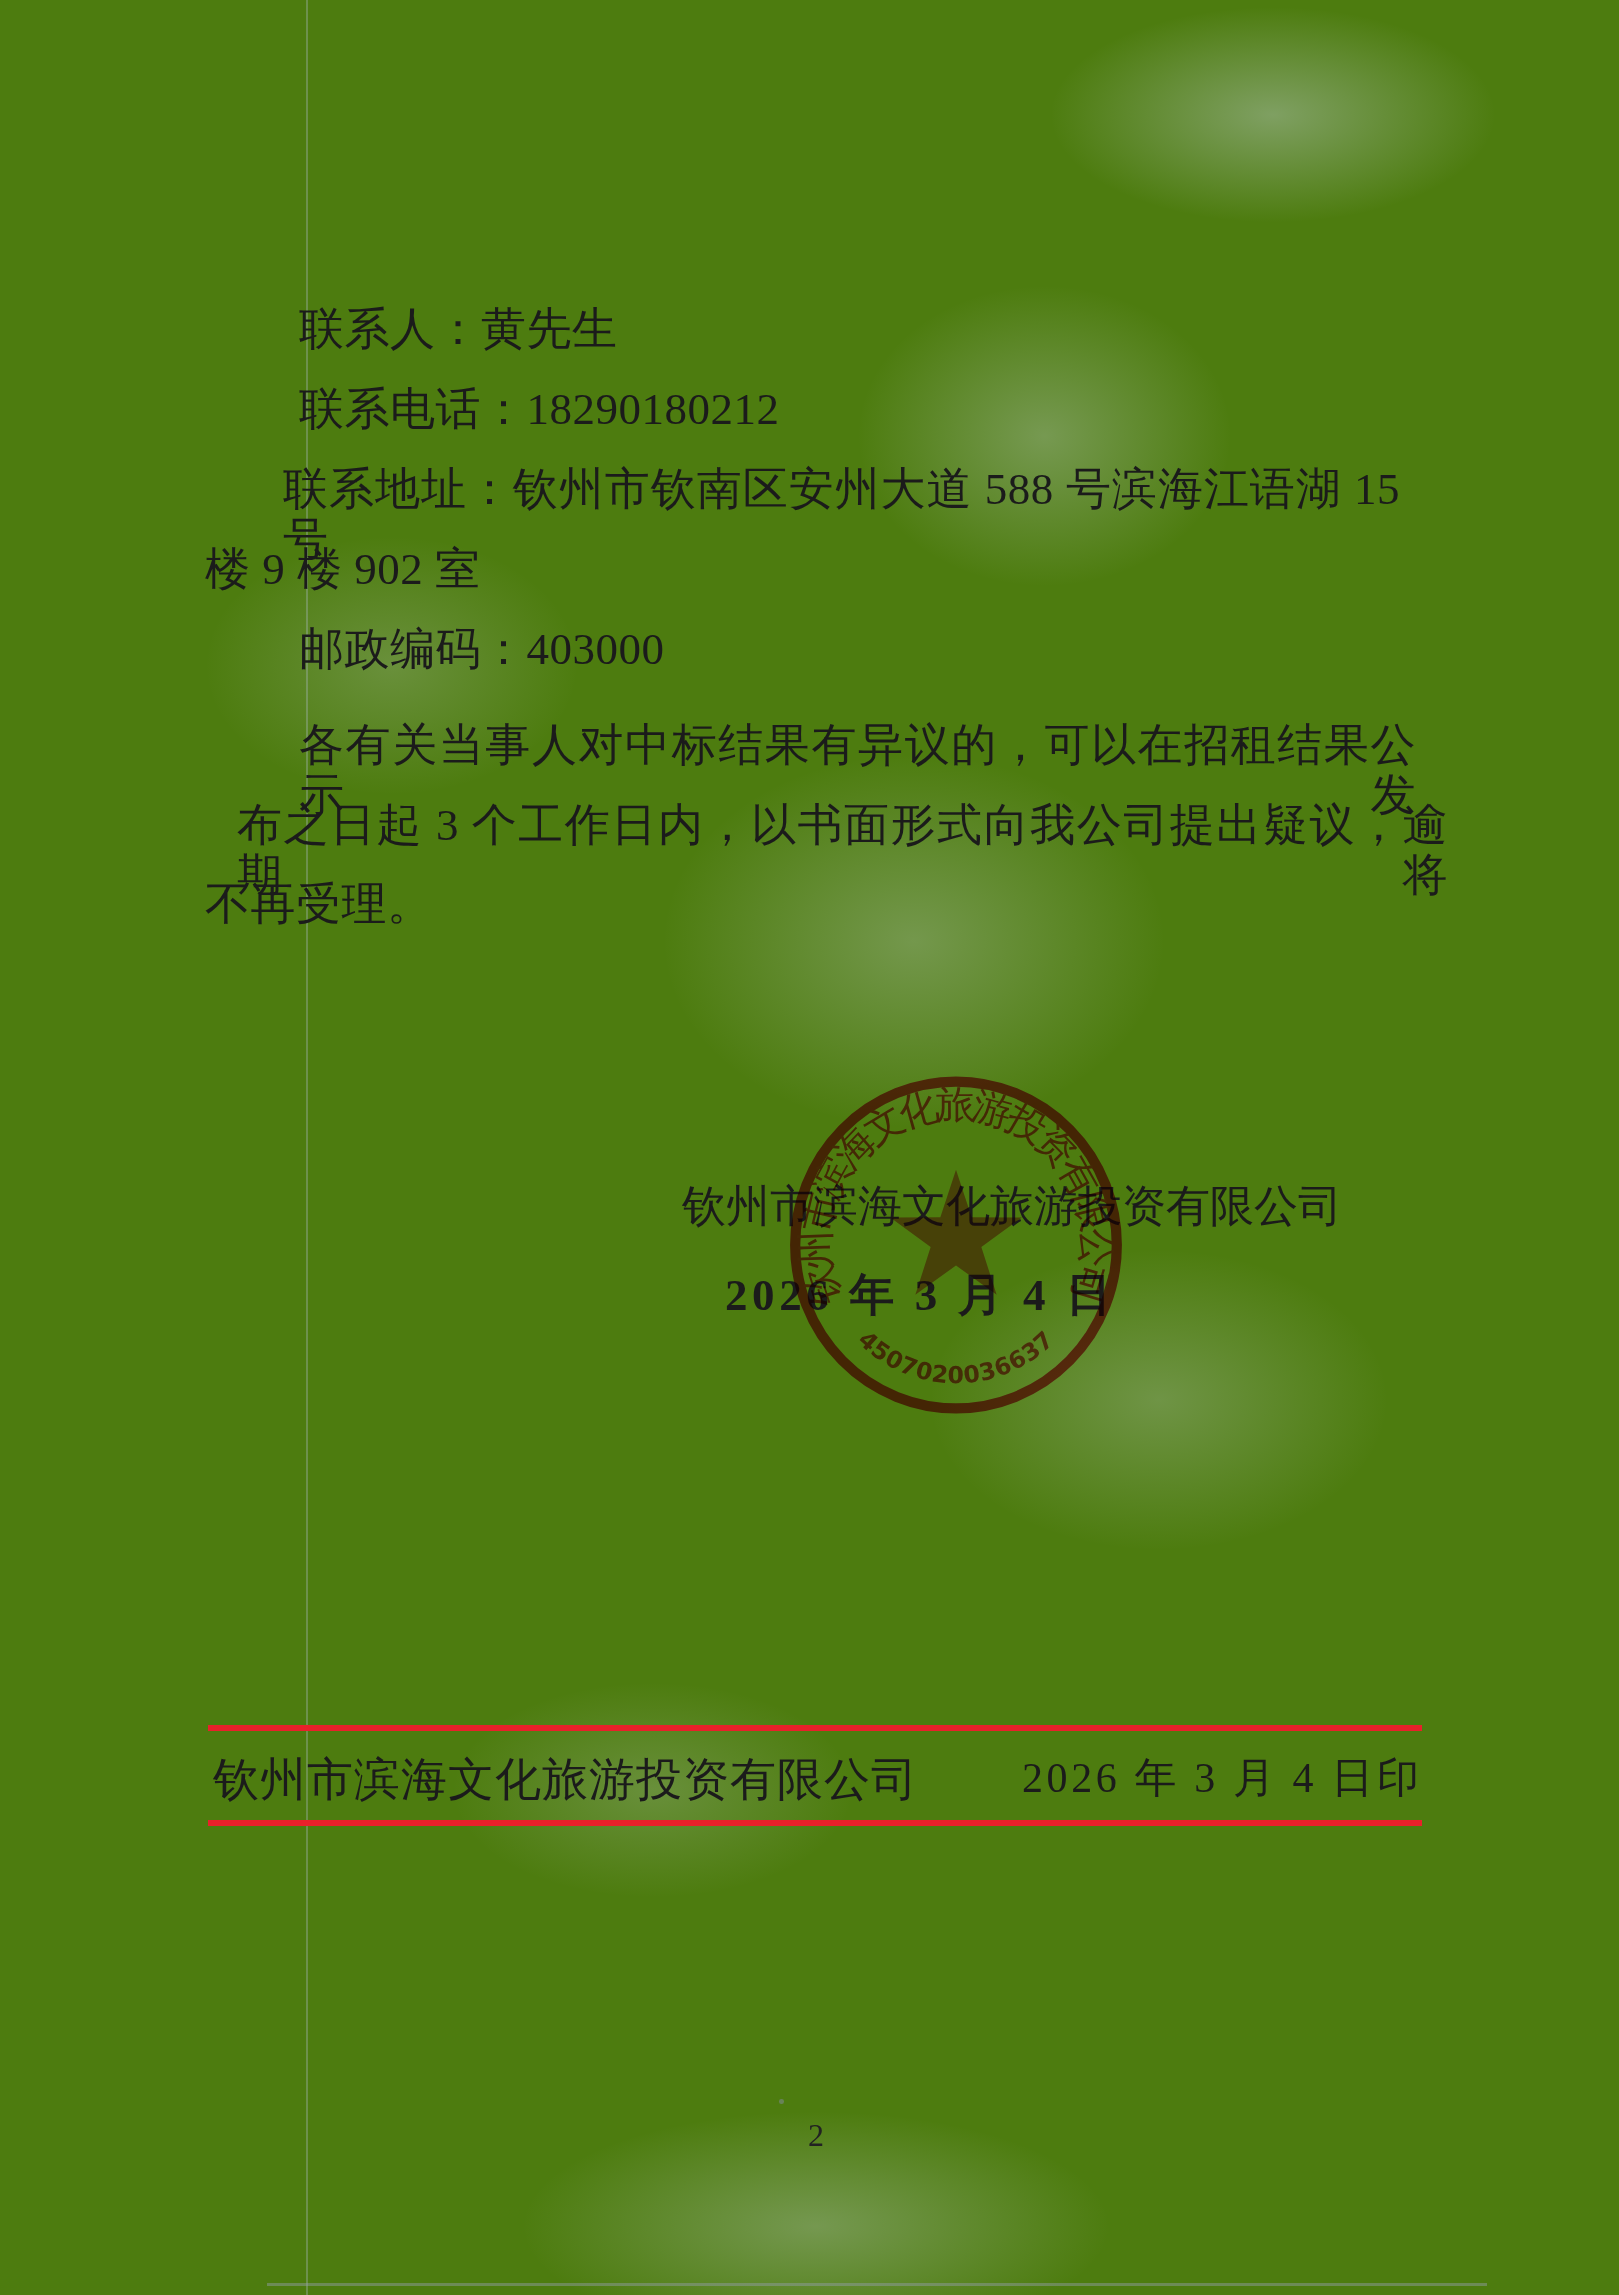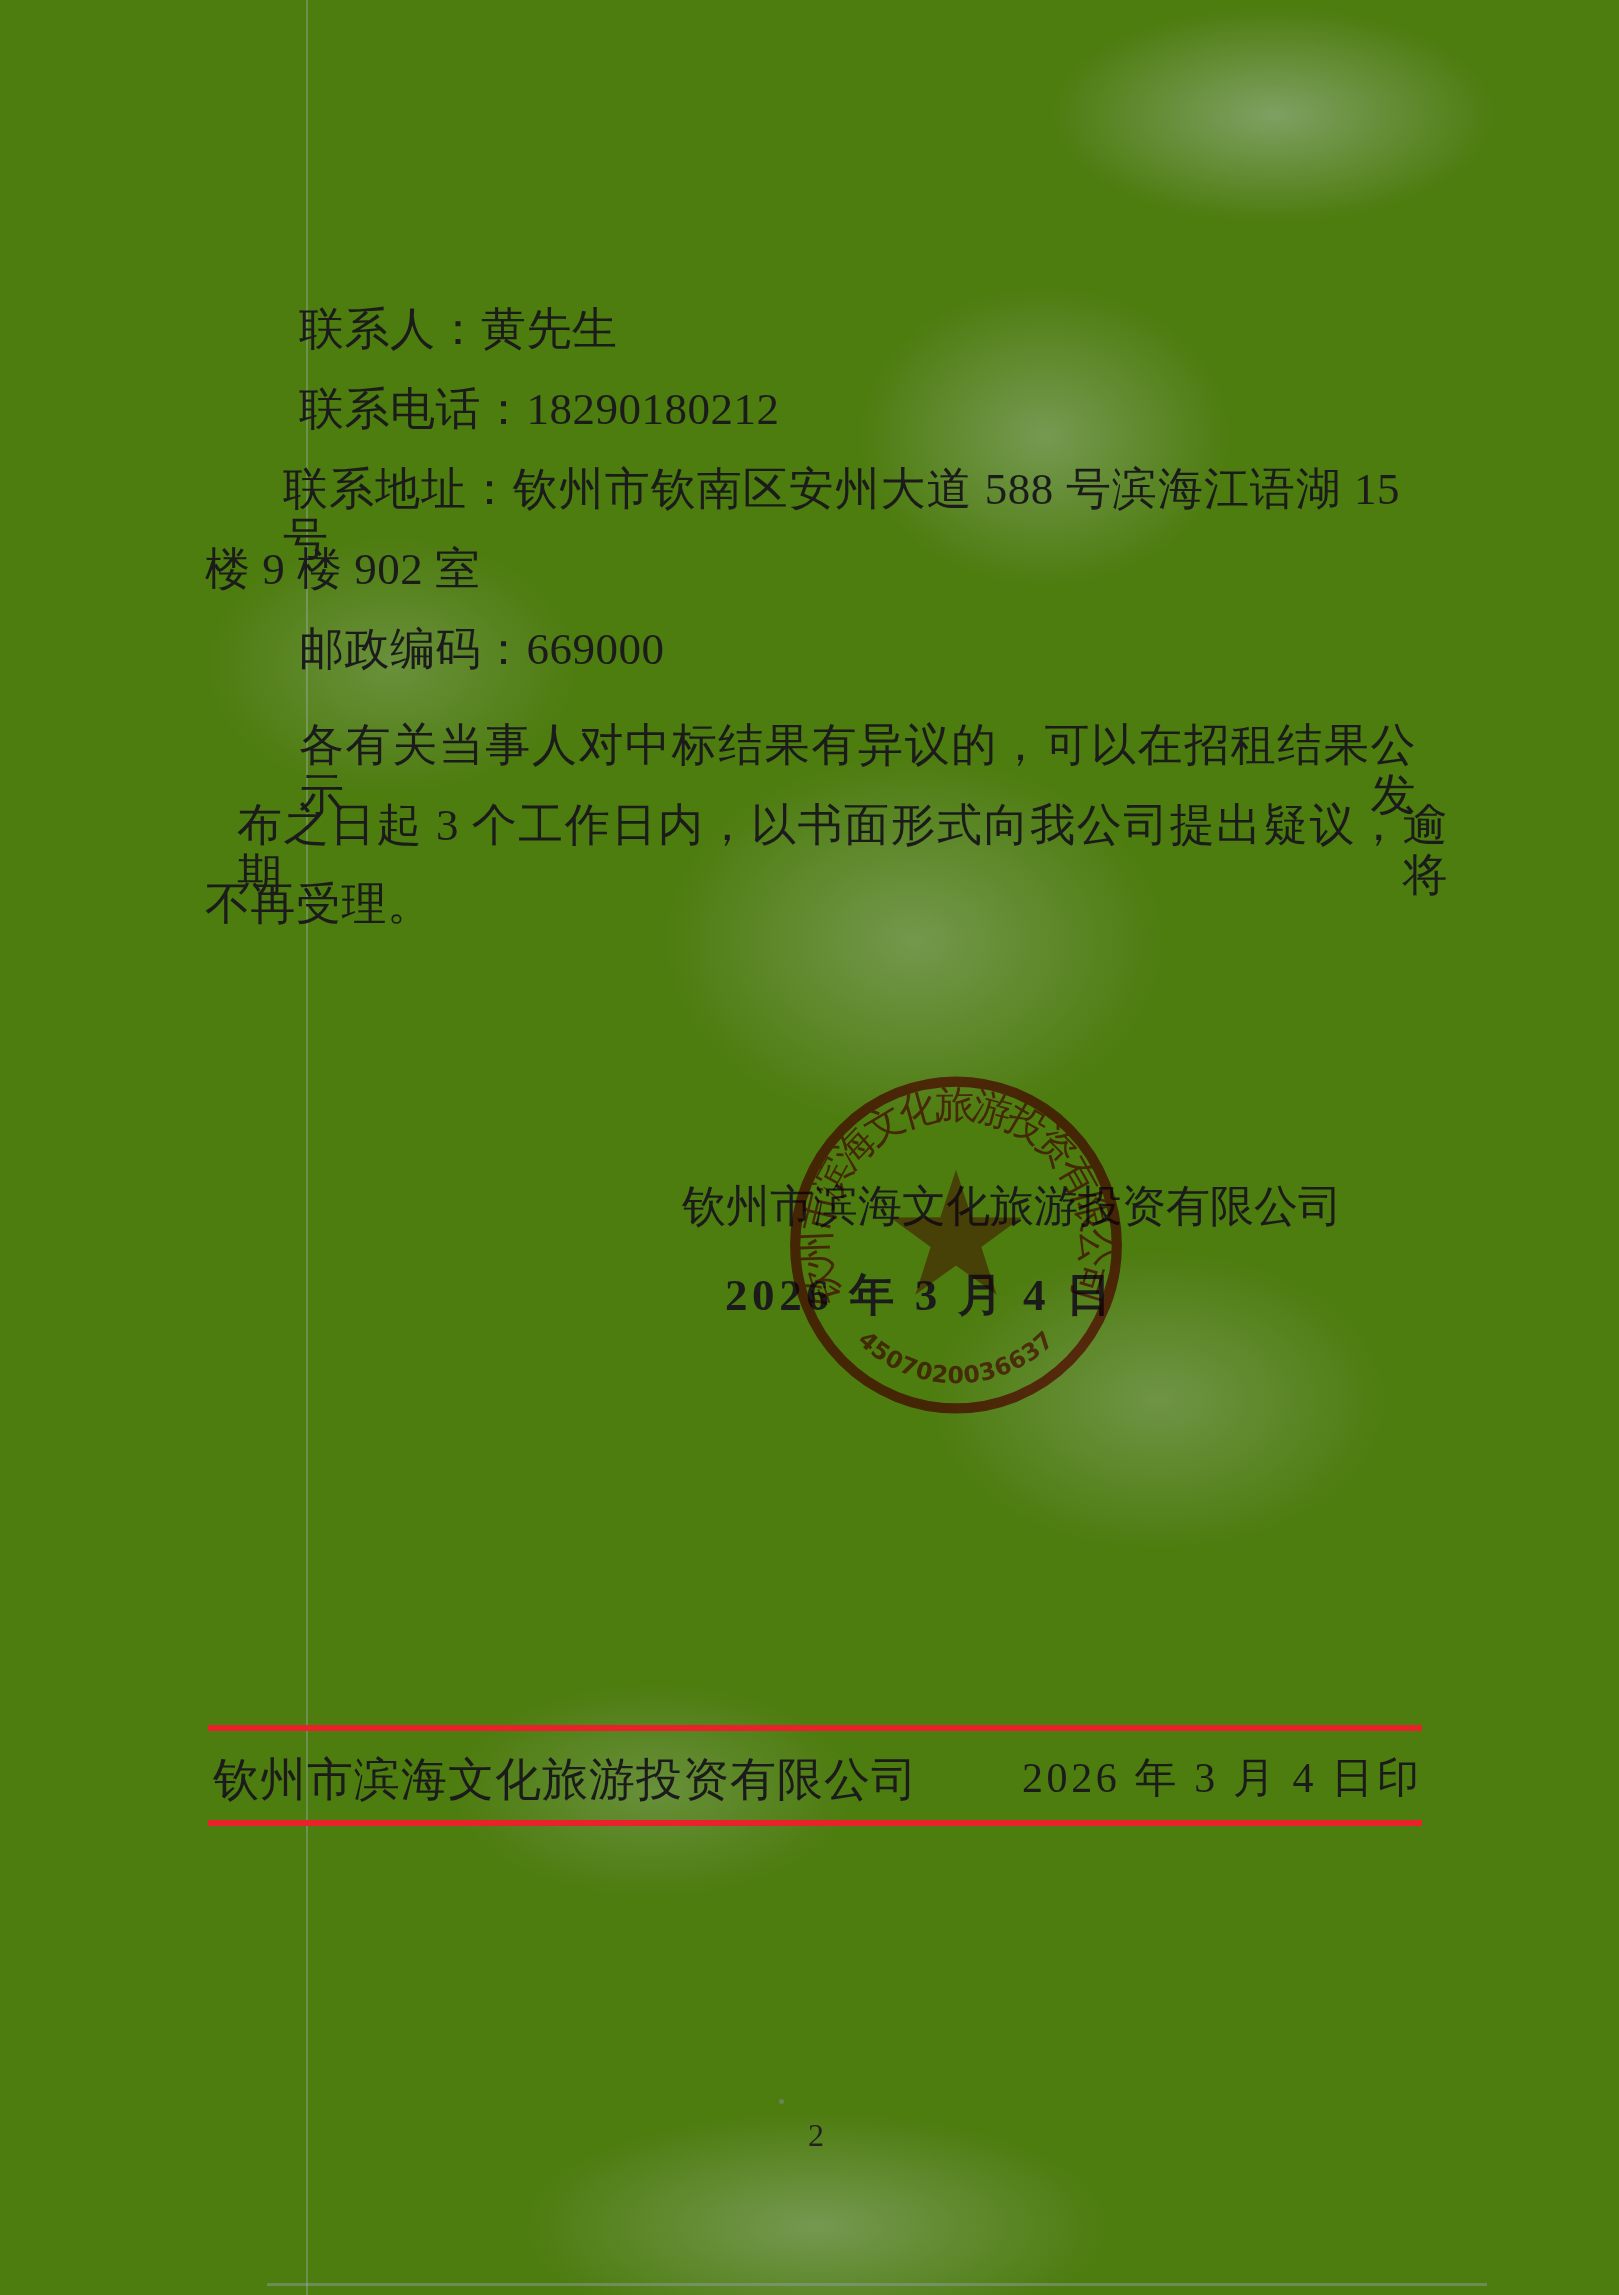--- a/index.html
+++ b/index.html
@@ -102,21 +102,21 @@
 <div class="page" style="background: #4d7c0f; padding-left: 12px;">
 
   <div class="paper-texture"></div>
   <div class="fold-line"></div>
   <div class="edge-right"></div>
 
   <div class="txt line-contact-person">联系人：黄先生</div>
   <div class="txt line-contact-phone">联系电话：18290180212</div>
   <div class="txt just line-contact-address">联系地址：钦州市钦南区安州大道 588 号滨海江语湖 15 号</div>
   <div class="txt line-address-cont">楼 9 楼 902 室</div>
-  <div class="txt line-postal">邮政编码：669000</div>
+  <div class="txt line-postal">邮政编码：403000</div>
 
   <div class="txt just line-notice-1">各有关当事人对中标结果有异议的，可以在招租结果公示发</div>
   <div class="txt just line-notice-2">布之日起 3 个工作日内，以书面形式向我公司提出疑议，逾期将</div>
   <div class="txt line-notice-3">不再受理。</div>
 
   <div class="sig-company">钦州市滨海文化旅游投资有限公司</div>
   <div class="sig-date">2026 年 3 月 4 日</div>
 
   <div class="seal">
     <svg width="338" height="338" viewBox="0 0 660 660">

